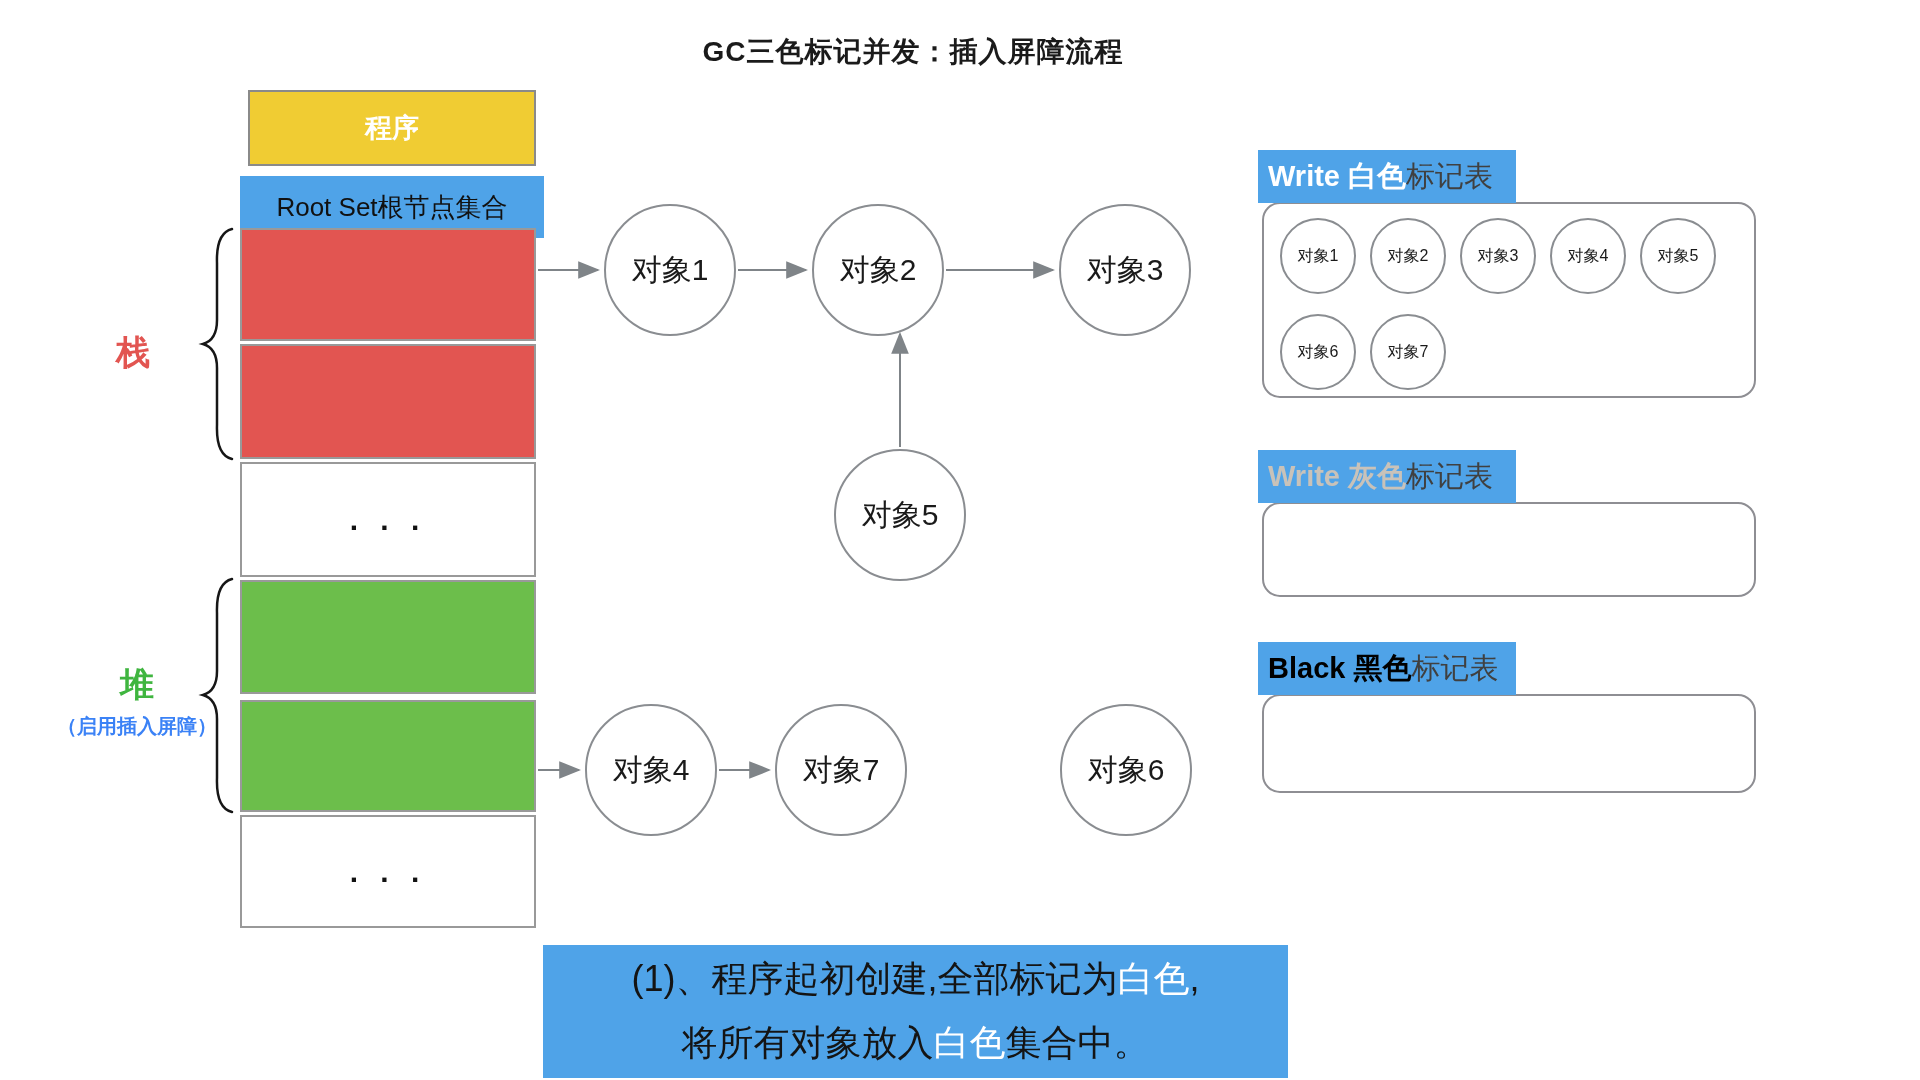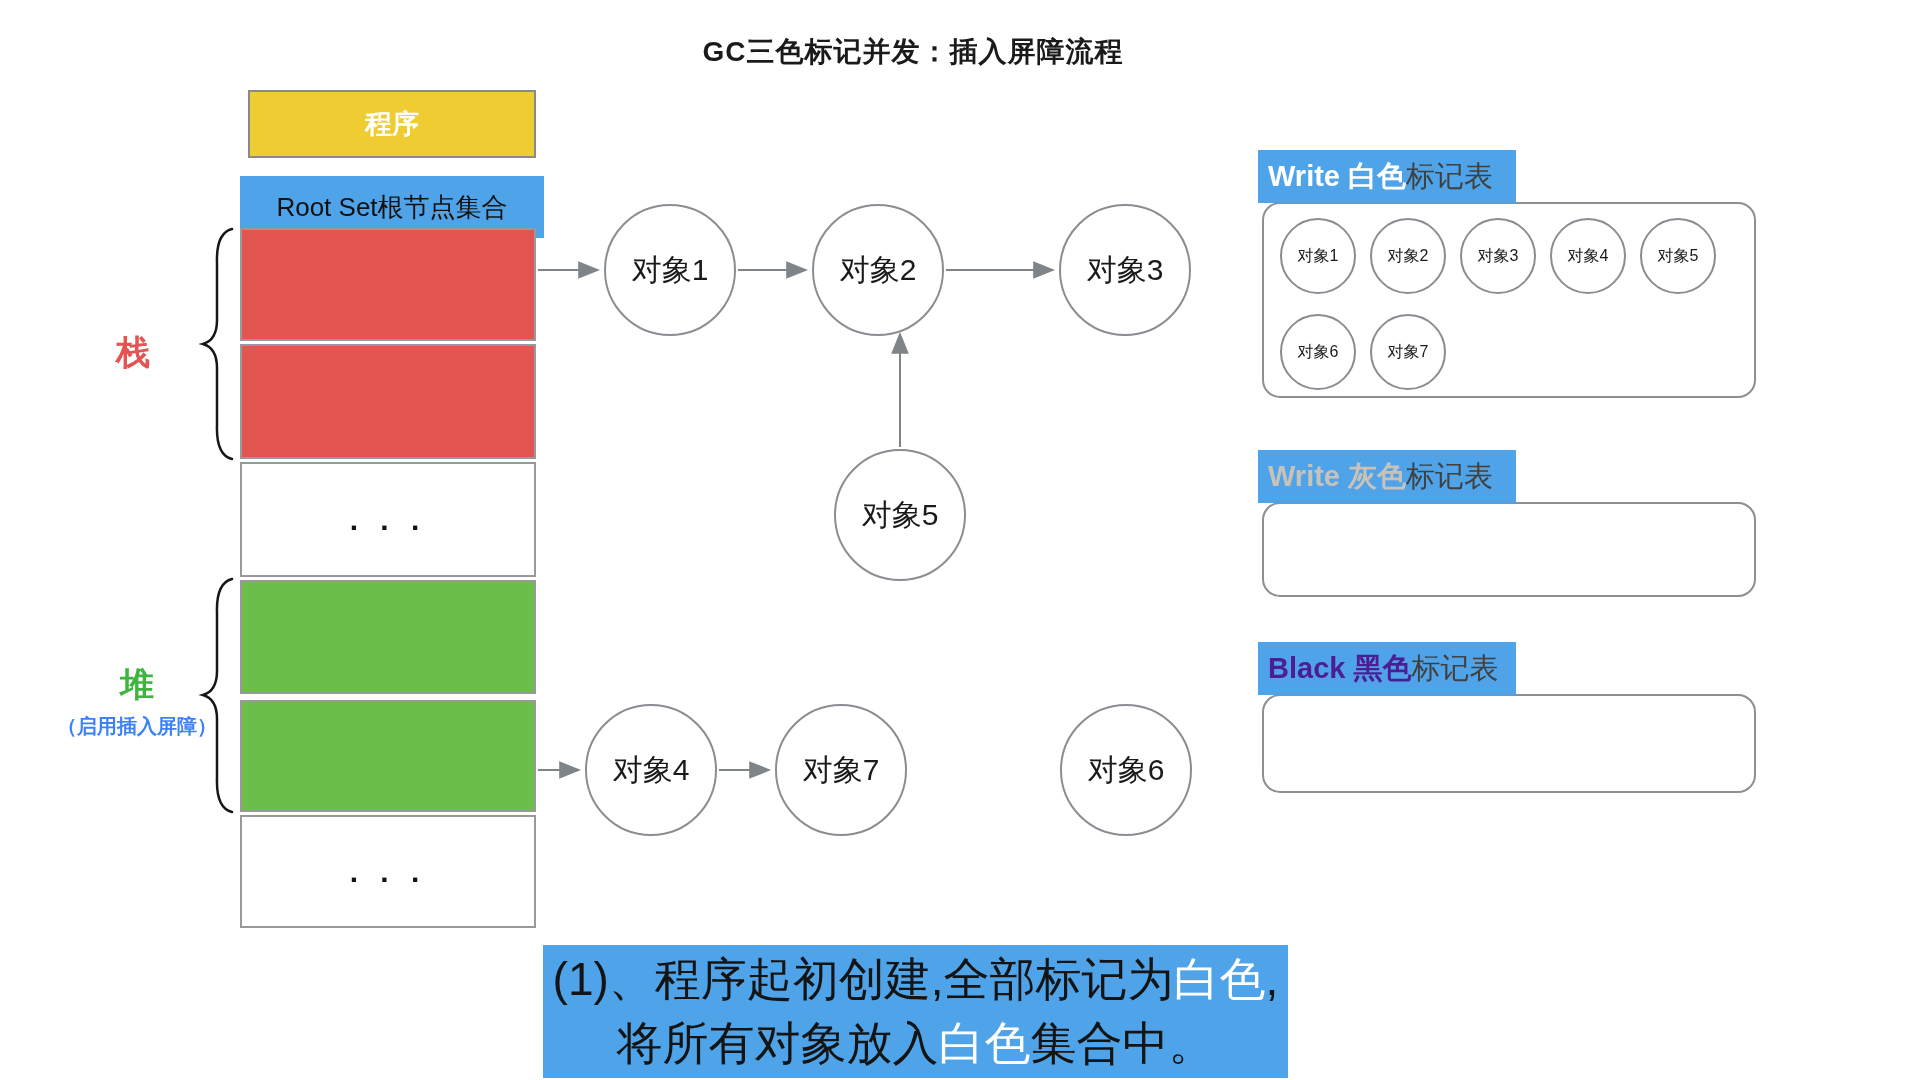--- a/index.html
+++ b/index.html
@@ -7,21 +7,21 @@
     position:relative;width:1920px;height:1080px;background:#fff;overflow:hidden;
     font-family:"Liberation Sans","DejaVu Sans",sans-serif;color:#1a1a1a;
   }
   .title{
     position:absolute;left:563px;top:33px;width:700px;text-align:center;
     font-size:28px;font-weight:bold;letter-spacing:1px;
   }
   
   .mem-box{position:absolute;box-sizing:border-box;border:2px solid #999;
     display:flex;align-items:center;justify-content:center;}
-  .program-box{left:248px;top:90px;width:288px;height:68px;background:#F0CC33;
+  .program-box{left:248px;top:90px;width:288px;height:76px;background:#F0CC33;
     color:#fff;font-size:27px;font-weight:bold;border-color:#8a8a8a;}
   .root-box{left:240px;top:176px;width:304px;height:62px;background:#4FA3E8;
     color:#111;font-size:26px;border:none;}
   .slot{left:240px;width:296px;}
   .slot-red{background:#E25551;}
   .slot-green{background:#6CBE4B;}
   .slot-white{background:#fff;font-size:30px;font-weight:bold;letter-spacing:7px;color:#111;}
   .red1{top:228px;height:113px;}
   .red2{top:344px;height:115px;}
   .wb1{top:462px;height:115px;}
@@ -51,21 +51,21 @@
     display:flex;flex-wrap:wrap;align-content:flex-start;
     gap:20px 14px;padding:14px 16px;}
   .t-white{top:150px;} .t-white .mt-body{height:196px;}
   .t-grey{top:450px;}  .t-grey .mt-body{height:95px;}
   .t-black{top:642px;} .t-black .mt-body{height:99px;}
   .mini-node{width:76px;height:76px;border:2px solid #8A8D91;border-radius:50%;
     box-sizing:border-box;background:#fff;display:flex;align-items:center;
     justify-content:center;font-size:16px;color:#1a1a1a;}
   
   .caption{position:absolute;left:543px;top:945px;width:745px;height:133px;
-    background:#4FA3E8;text-align:center;font-size:46px;line-height:64px;
+    background:#4FA3E8;text-align:center;font-size:36px;line-height:64px;
     color:#141414;padding-top:2px;box-sizing:border-box;}
   .cap-white{color:#ffffff;}
 </style>
 </head>
 <body>
 
 <div class="canvas">
 
   <div class="title">GC三色标记并发：插入屏障流程</div>
 
@@ -127,21 +127,21 @@
   <div class="mark-table t-grey" id="table-grey">
     <div class="mt-header">
       <span class="mt-accent" style="color: rgb(201, 194, 185);">Write 灰色</span>
         <span class="mt-rest">标记表</span>
     </div>
     <div class="mt-body"></div>
   </div>
 
   <div class="mark-table t-black" id="table-black">
     <div class="mt-header">
-      <span class="mt-accent" style="color: #4c1d95;">Black 黑色</span>
+      <span class="mt-accent" style="color: #000000;">Black 黑色</span>
         <span class="mt-rest">标记表</span>
     </div>
     <div class="mt-body"></div>
   </div>
 
   <div class="caption">
     <div id="caption-line-1"><span>(1)、程序起初创建,全部标记为</span><span class="cap-white">白色</span><span>,</span></div>
     <div id="caption-line-2"><span>将所有对象放入</span><span class="cap-white">白色</span><span>集合中。</span></div>
   </div>
 

